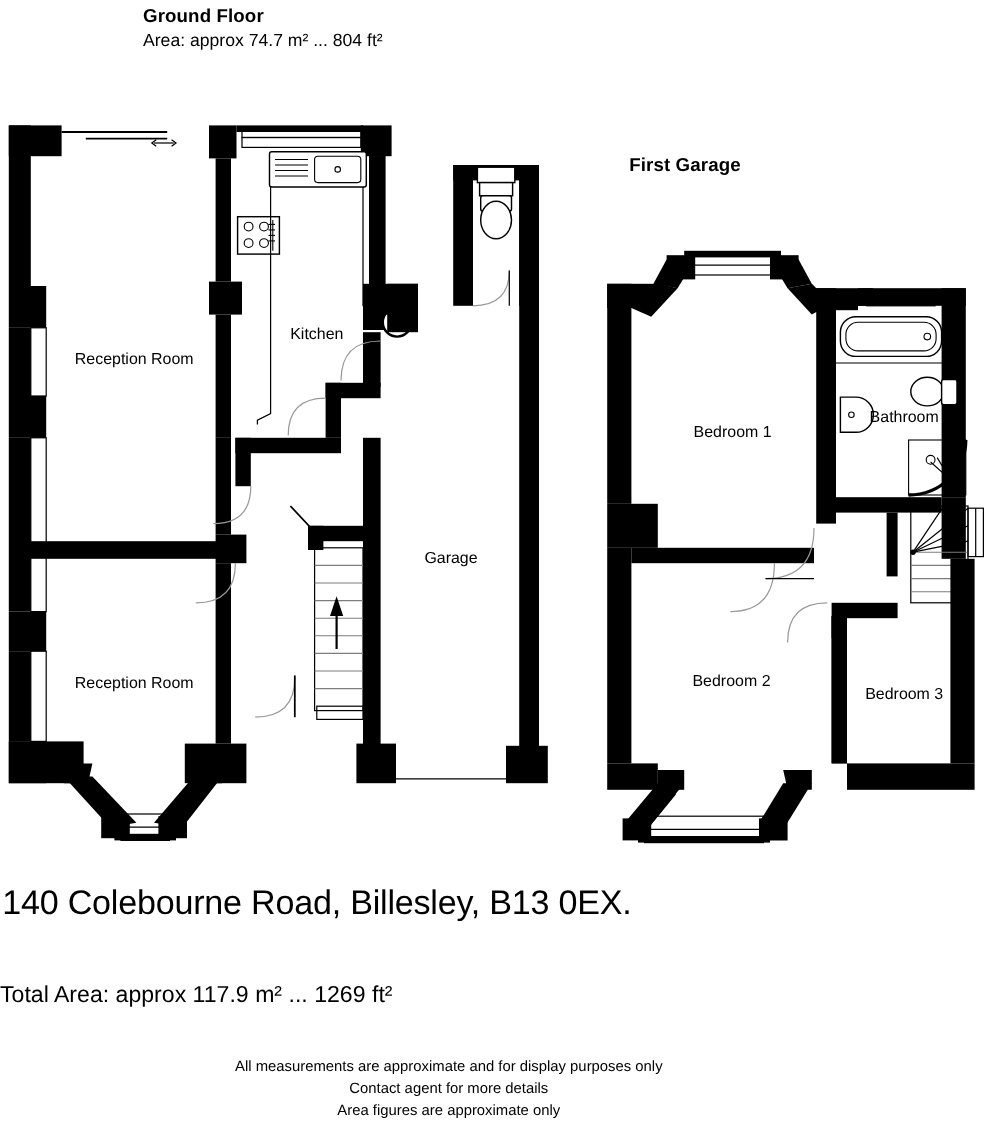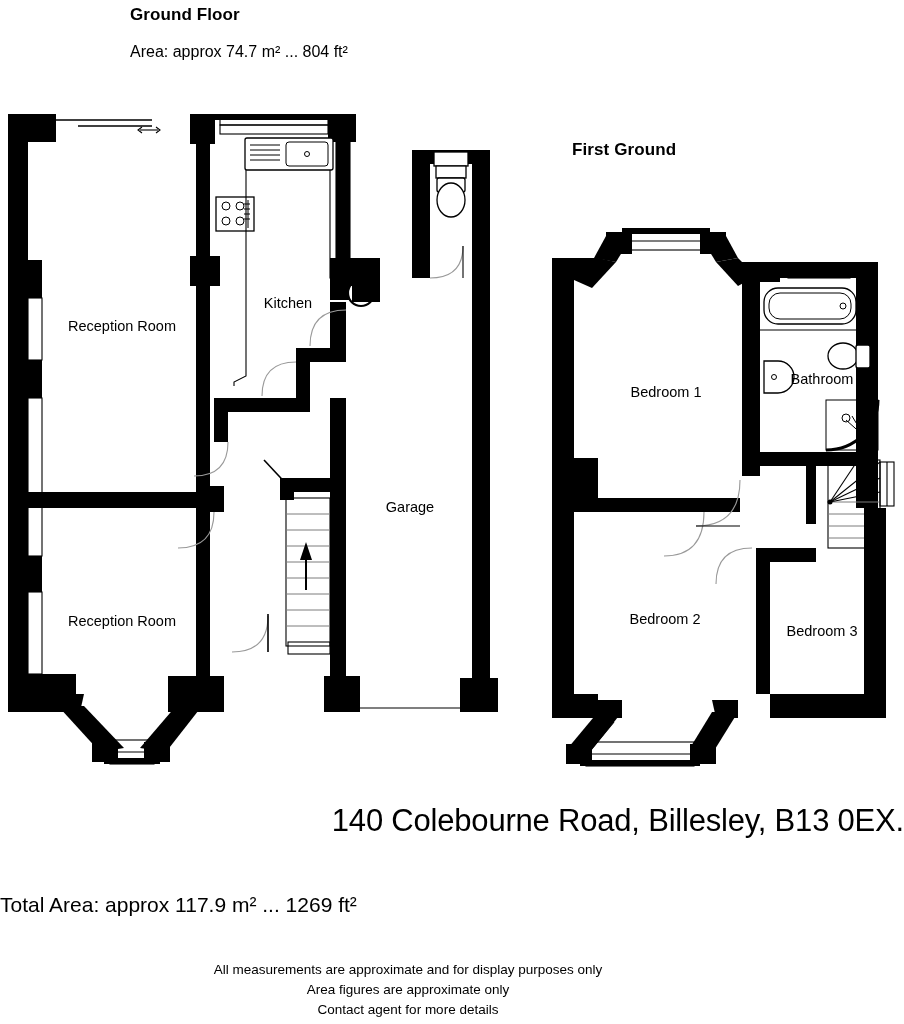--- a/index.html
+++ b/index.html
@@ -31,21 +31,21 @@
   .floor-heading .floor-title {
     display: block;
     font-size: 17px;
     font-weight: bold;
     letter-spacing: 0.1px;
   }
   .floor-heading .floor-area {
     display: block;
     font-size: 16px;
     font-weight: normal;
-    margin-top: 17px;
+    margin-top: 3px;
   }
   #ground-heading {
     left: 130px;
     top: 4px;
     width: 300px;
   }
   #first-heading {
     left: 572px;
     top: 139px;
     width: 320px;
@@ -65,21 +65,20 @@
     position: absolute;
     left: 0;
     top: 803px;
     width: 904px;
     font-size: 31px;
     font-weight: normal;
     letter-spacing: -0.2px;
     white-space: nowrap;
     padding-left: 2px;
     box-sizing: border-box;
-    text-align: right;
   }
   .total-area-line {
     position: absolute;
     left: 0;
     top: 893px;
     width: 904px;
     font-size: 21px;
   }
   .disclaimer {
     position: absolute;
@@ -120,21 +119,21 @@
 <body>
 
 <div class="page">
 
   <div class="floor-heading" id="ground-heading">
     <span class="floor-title">Ground Floor</span>
     <span class="floor-area">Area: approx 74.7 m² ... 804 ft²</span>
   </div>
 
   <div class="floor-heading" id="first-heading">
-    <span class="floor-title">First Ground</span>
+    <span class="floor-title">First Garage</span>
   </div>
 
   <svg id="plan-canvas" viewBox="0 0 904 790" xmlns="http://www.w3.org/2000/svg">
 
     <g>
 
       <g>
 
         <rect class="wall" x="8" y="114" width="48" height="28"></rect>
 
@@ -509,17 +508,17 @@
       </g>
     </g>
   </svg>
 
   <div class="address-line">140 Colebourne Road, Billesley, B13 0EX.</div>
 
   <div class="total-area-line">Total Area: approx 117.9 m² ... 1269 ft²</div>
 
   <div class="disclaimer">
     <div>All measurements are approximate and for display purposes only</div>
+    <div>Contact agent for more details</div>
     <div>Area figures are approximate only</div>
-    <div>Contact agent for more details</div>
   </div>
 
 </div>
 
 </body></html>

